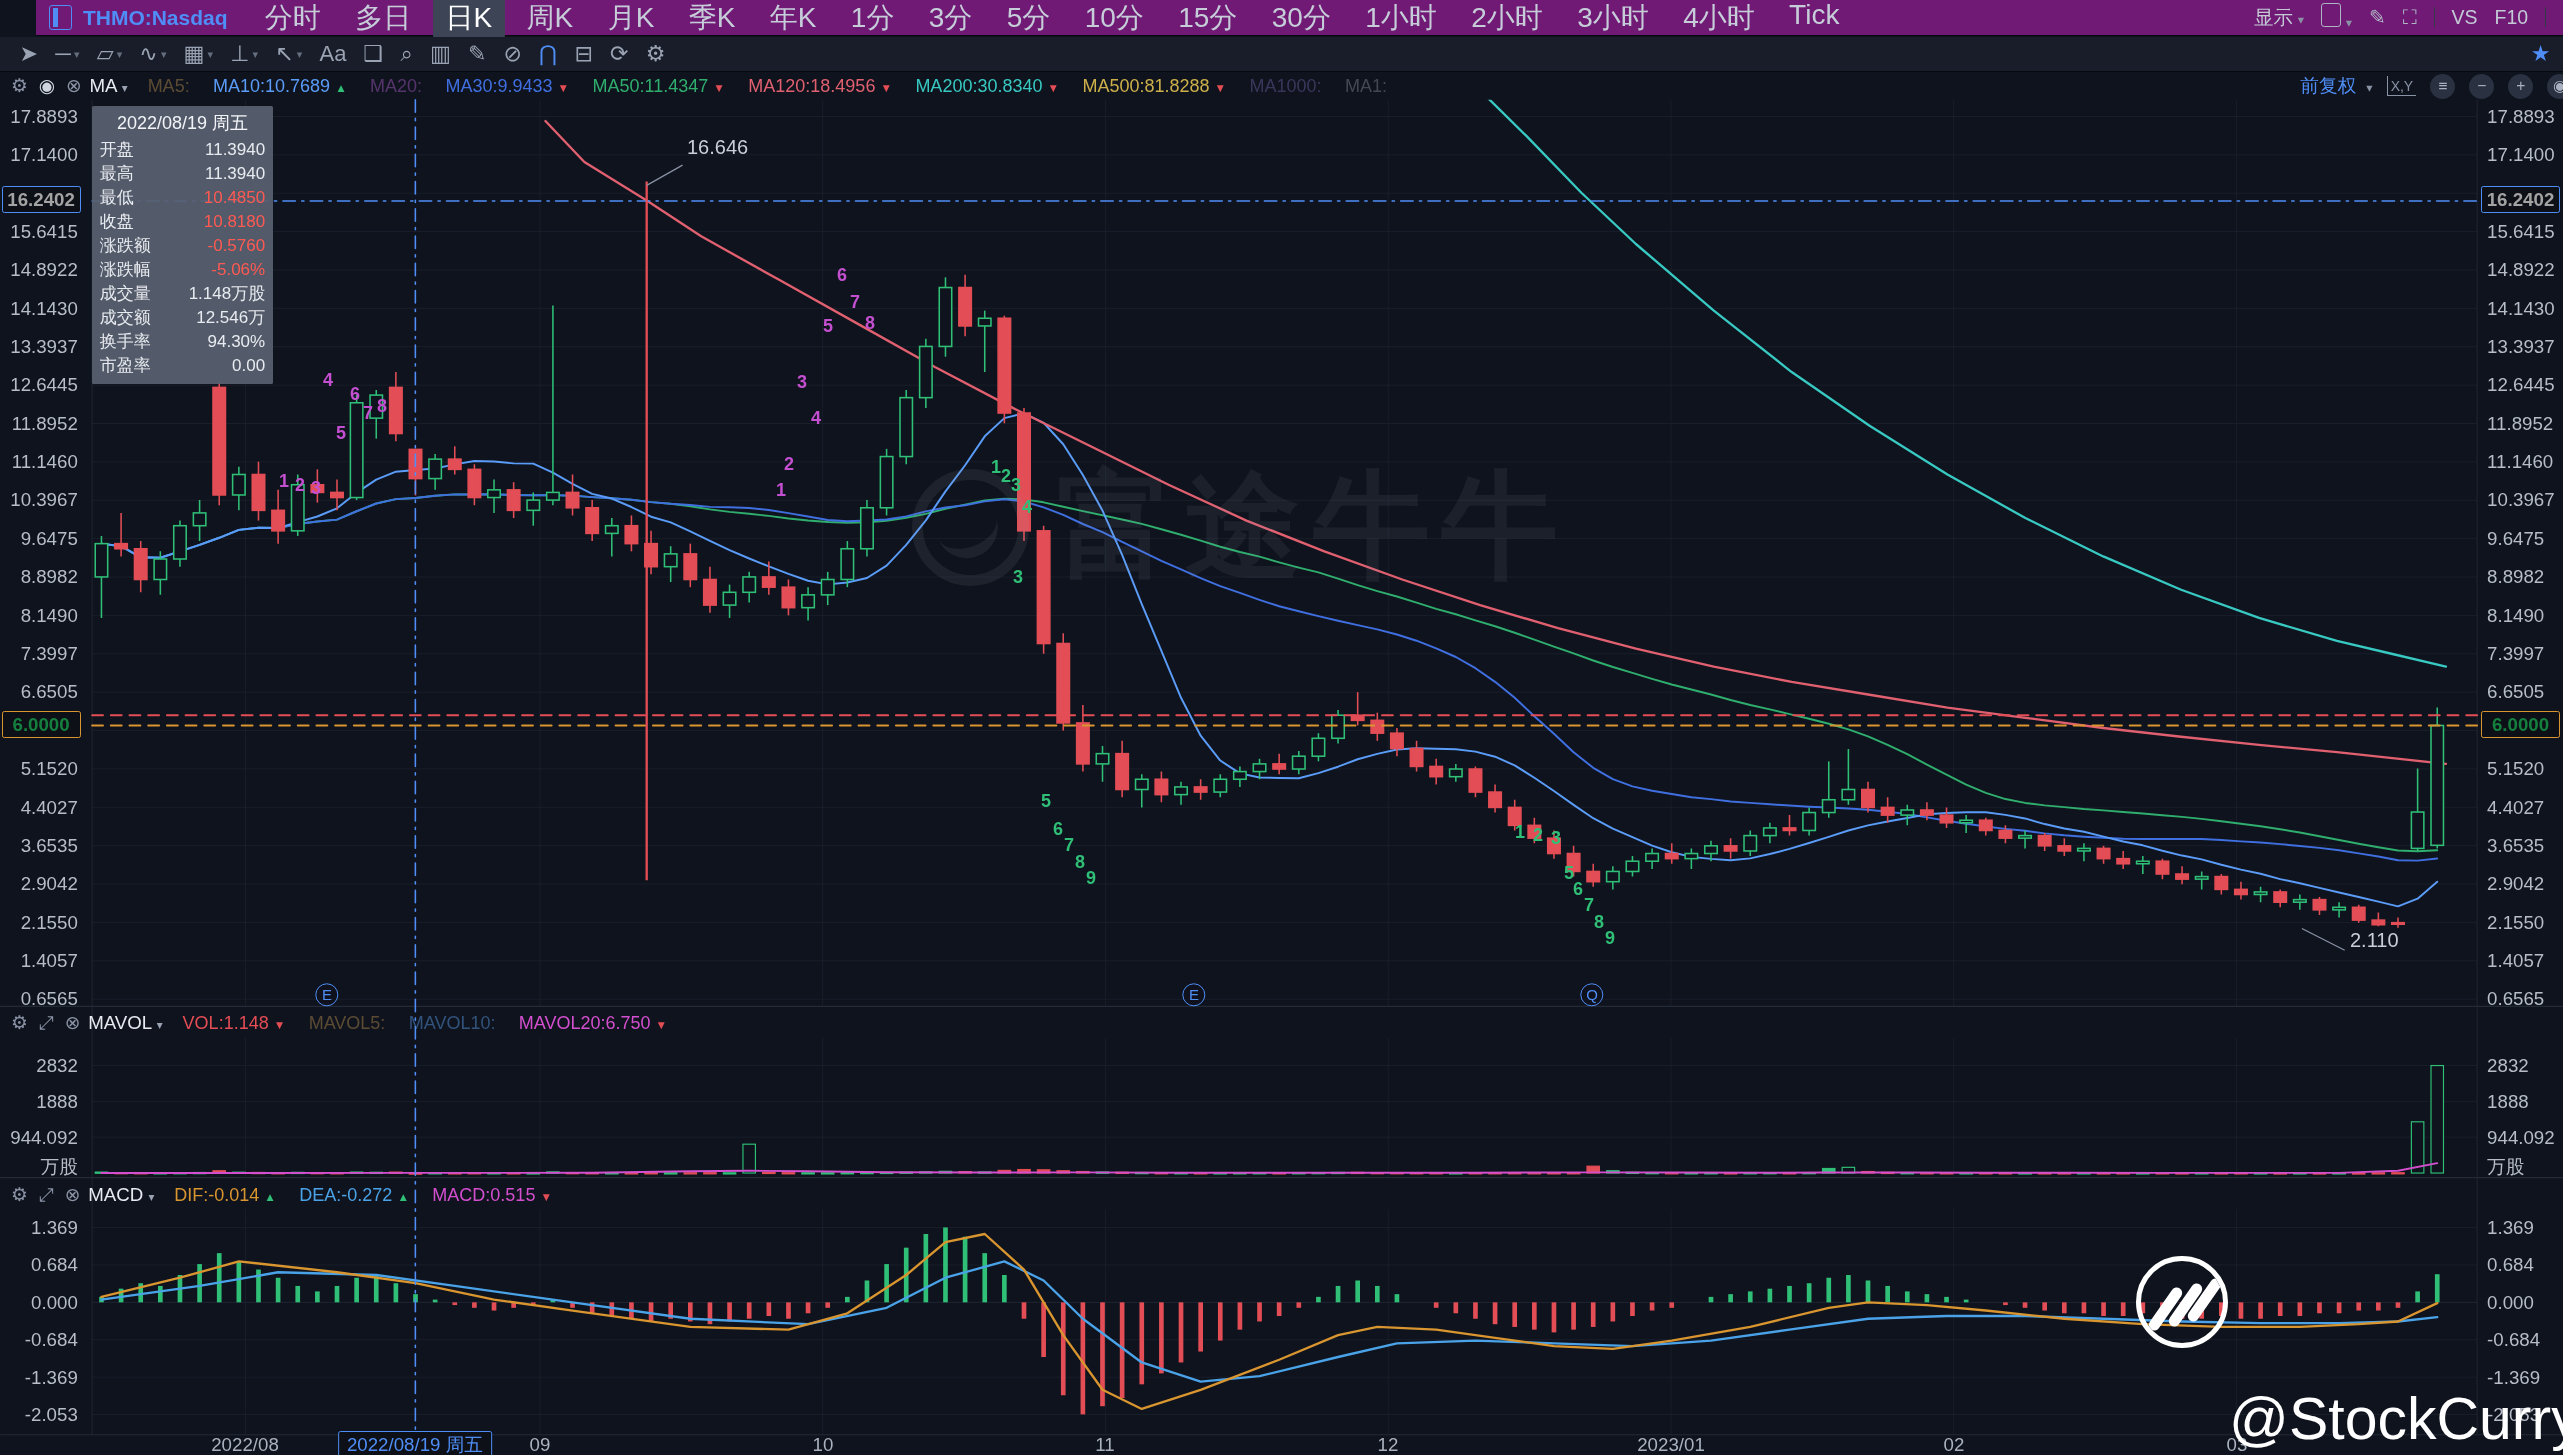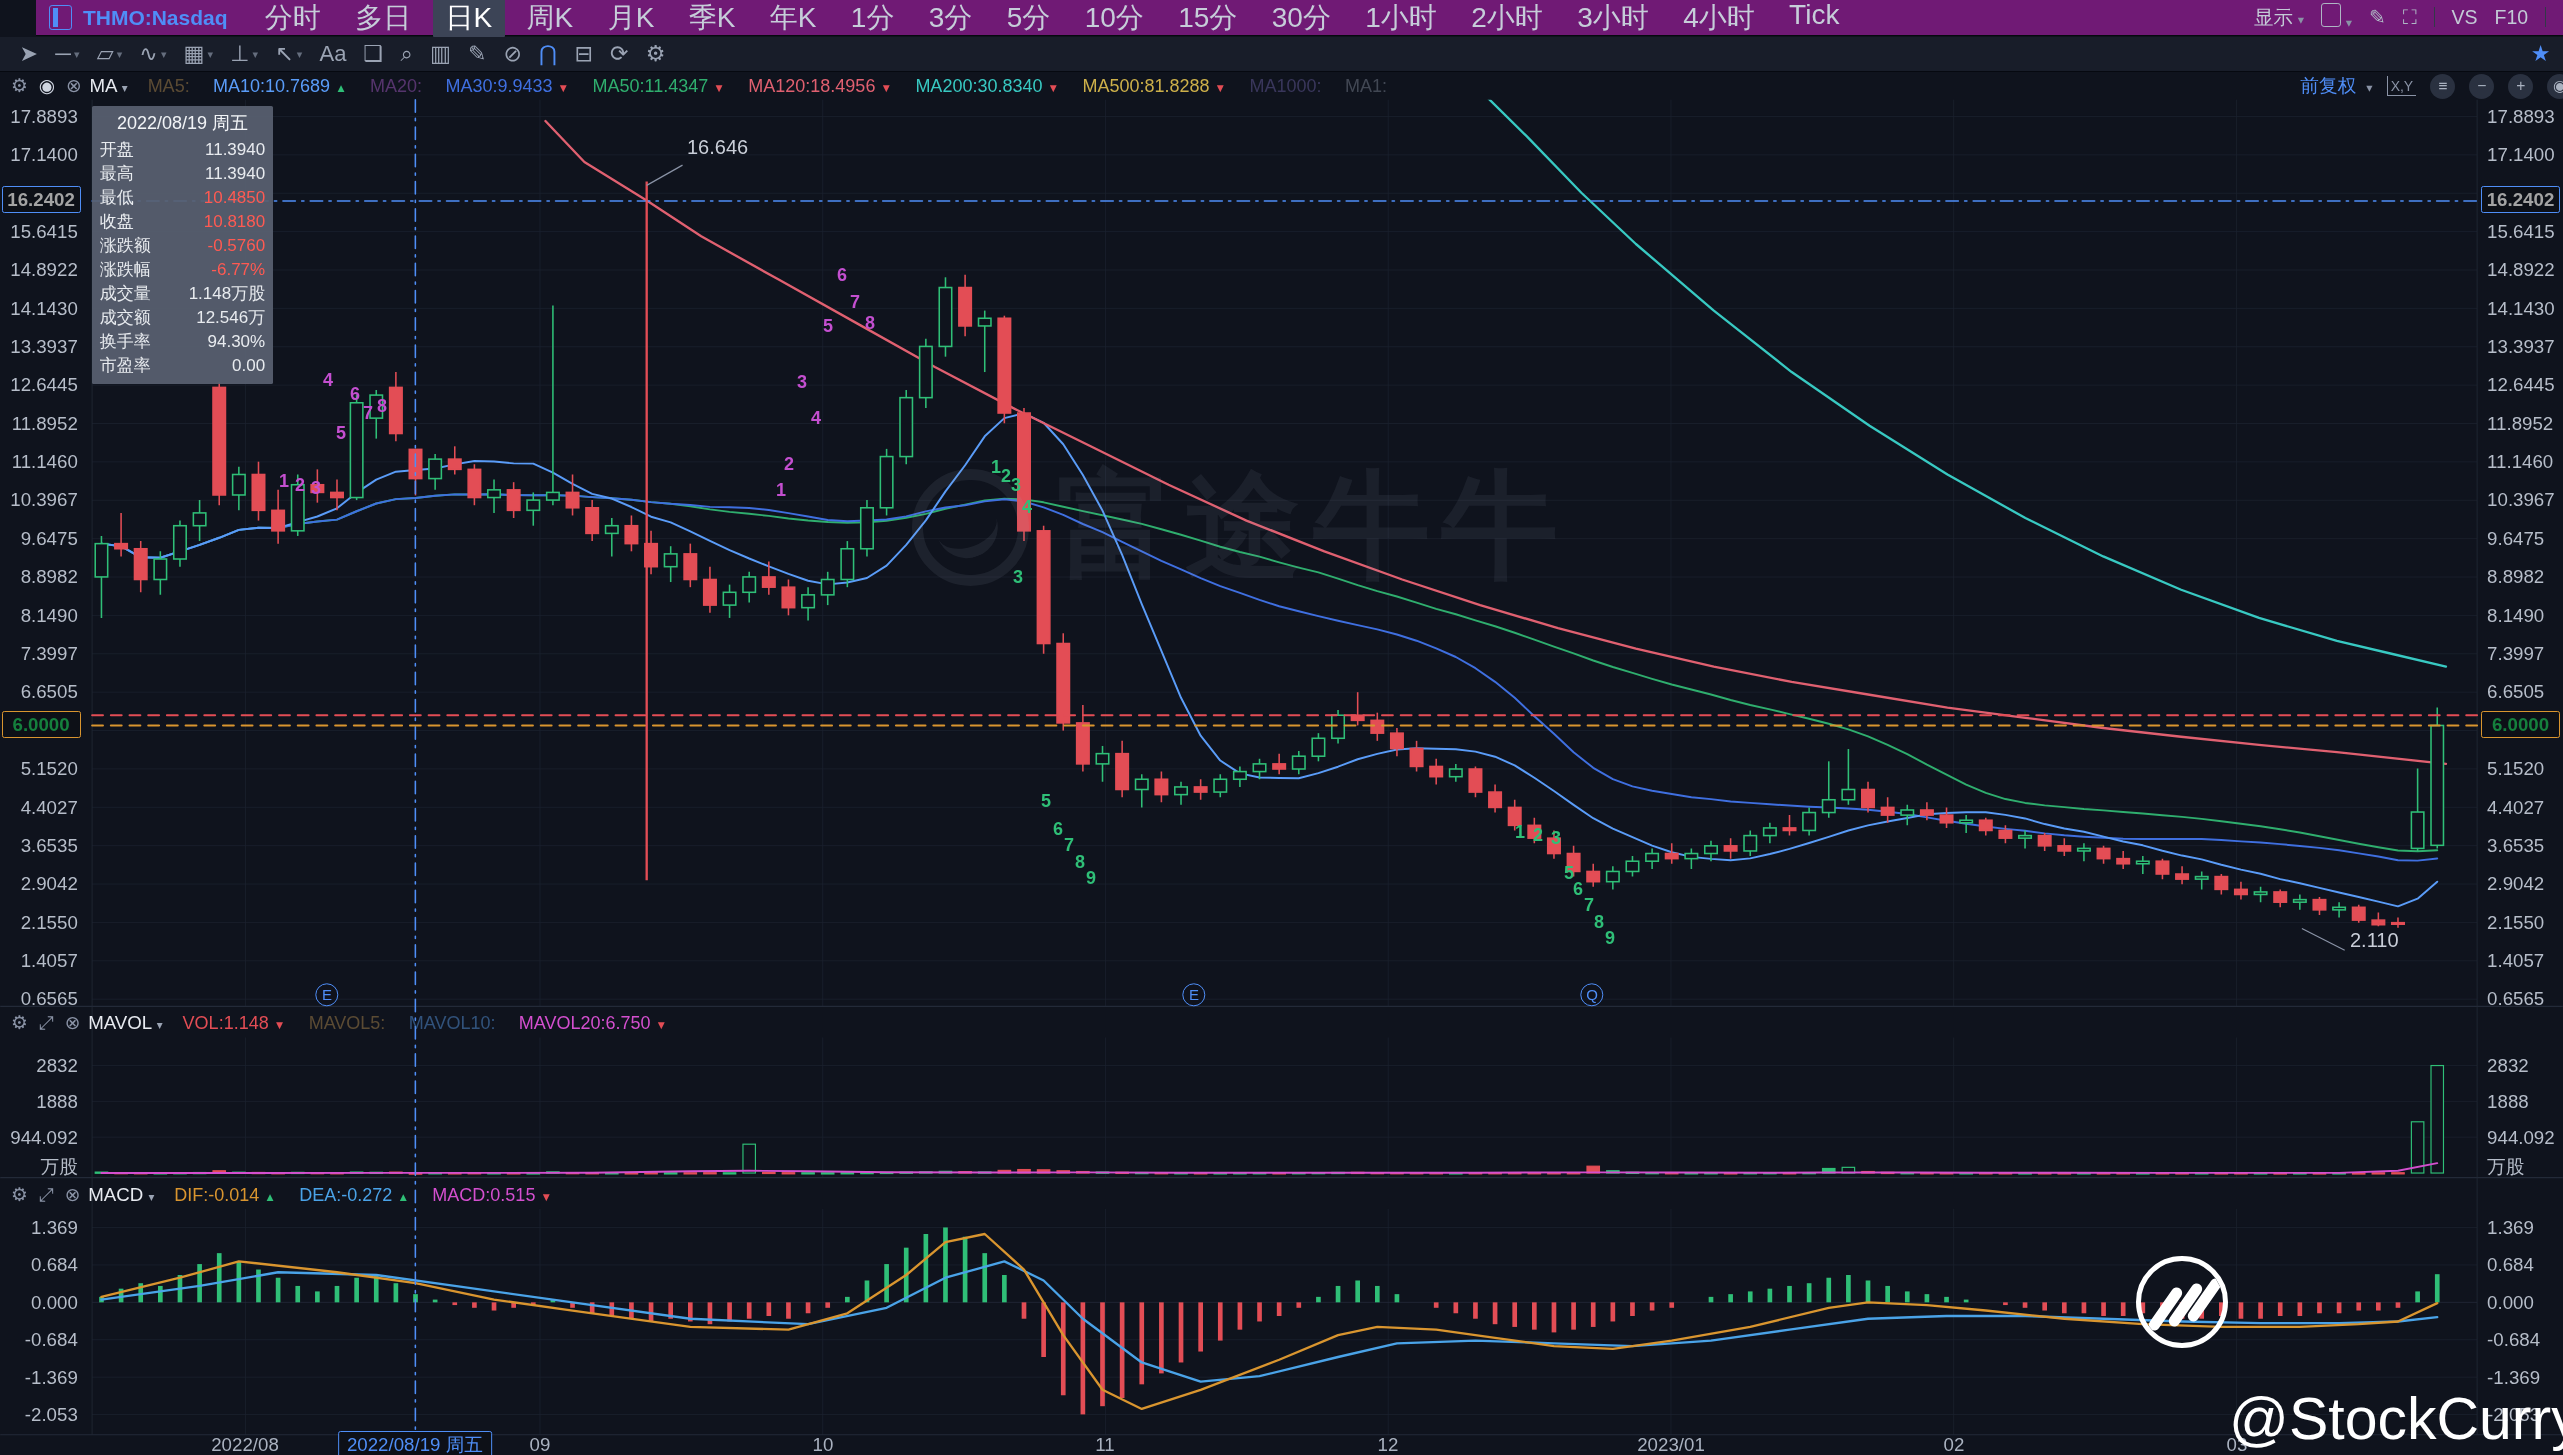--- a/index.html
+++ b/index.html
@@ -806,21 +806,21 @@
         <div class="tt-row">
           <span>收盘</span>
           <span class="v tt-red">10.8180</span>
         </div>
         <div class="tt-row">
           <span>涨跌额</span>
           <span class="v tt-red">-0.5760</span>
         </div>
         <div class="tt-row">
           <span>涨跌幅</span>
-          <span class="v tt-red">-6.77%</span>
+          <span class="v tt-red">-5.06%</span>
         </div>
         <div class="tt-row">
           <span>成交量</span>
           <span class="v">1.148万股</span>
         </div>
         <div class="tt-row">
           <span>成交额</span>
           <span class="v">12.546万</span>
         </div>
         <div class="tt-row">

